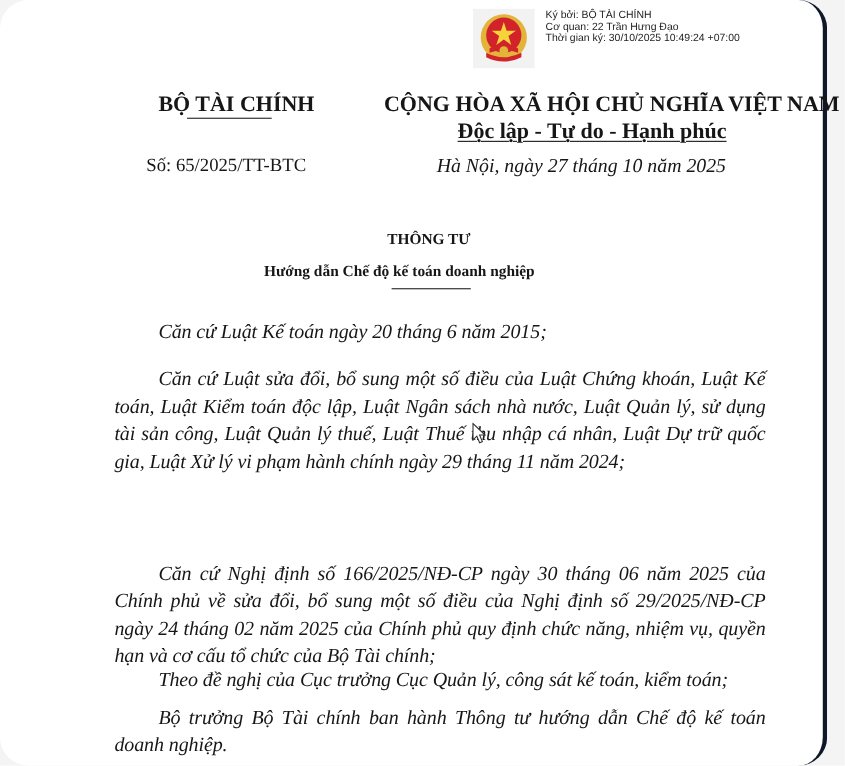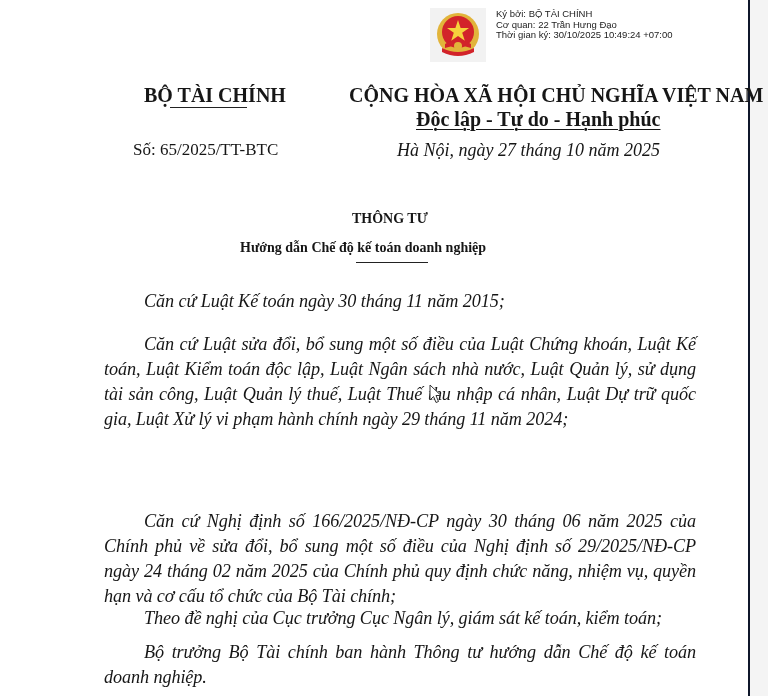--- a/index.html
+++ b/index.html
@@ -7,21 +7,22 @@
       width: 768px; height: 696px; overflow: hidden;
       background: #f4f4f4;
       font-family: "Liberation Serif", serif;
       color: #161616;
       position: relative;
     }
     .page {
       position: absolute; left: 0; top: 0;
       width: 748px; height: 696px;
       background: #ffffff;
-      border-right: 2px solid #0f172a;
+      border-right: 4px solid #0f172a;
+      border-radius: 26px;
     }
     
     .sig {
       position: absolute; left: 430px; top: 8px;
       display: flex; align-items: flex-start;
     }
     .emblem {
       width: 56px; height: 54px; background: #f2f2f2;
       display: flex; align-items: center; justify-content: center;
       margin-right: 10px;
@@ -77,24 +78,24 @@
   <div class="abs hdr-bold" style="left:349px; top:84px;">CỘNG HÒA XÃ HỘI CHỦ NGHĨA VIỆT NAM</div>
   <div class="abs hdr-bold" style="left:416px; top:108px;">
     <span class="u">Độc lập - Tự do - Hạnh phúc</span>
   </div>
   <div class="abs italic" style="left:397px; top:140px;">Hà Nội, ngày 27 tháng 10 năm 2025</div>
 
   <div class="abs title" style="left:352px; top:211px;">THÔNG TƯ</div>
   <div class="abs title" style="left:240px; top:240px;">Hướng dẫn Chế độ kế toán doanh nghiệp</div>
   <div class="abs" style="left:356px; top:262px; width:72px; height:1px; background:#222;"></div>
 
-  <div class="para" style="top:289px;">Căn cứ Luật Kế toán ngày 30 tháng 11 năm 2015;</div>
+  <div class="para" style="top:289px;">Căn cứ Luật Kế toán ngày 20 tháng 6 năm 2015;</div>
   <div class="para" style="top:332px;">Căn cứ Luật sửa đổi, bổ sung một số điều của Luật Chứng khoán, Luật Kế toán, Luật Kiểm toán độc lập, Luật Ngân sách nhà nước, Luật Quản lý, sử dụng tài sản công, Luật Quản lý thuế, Luật Thuế thu nhập cá nhân, Luật Dự trữ quốc gia, Luật Xử lý vi phạm hành chính ngày 29 tháng 11 năm 2024;</div>
   <div class="para" style="top:509px;">Căn cứ Nghị định số 166/2025/NĐ-CP ngày 30 tháng 06 năm 2025 của Chính phủ về sửa đổi, bổ sung một số điều của Nghị định số 29/2025/NĐ-CP ngày 24 tháng 02 năm 2025 của Chính phủ quy định chức năng, nhiệm vụ, quyền hạn và cơ cấu tổ chức của Bộ Tài chính;</div>
-  <div class="para" style="top:606px;">Theo đề nghị của Cục trưởng Cục Ngân lý, giám sát kế toán, kiểm toán;</div>
+  <div class="para" style="top:606px;">Theo đề nghị của Cục trưởng Cục Quản lý, công sát kế toán, kiểm toán;</div>
   <div class="para" style="top:640px;">Bộ trưởng Bộ Tài chính ban hành Thông tư hướng dẫn Chế độ kế toán doanh nghiệp.</div>
 
 </div>
 
 <div class="cursor">
   <svg width="14" height="20" viewBox="0 0 14 20">
     <path d="M1 1 L1 16 L4.5 12.5 L7 18.5 L9.5 17.5 L7 11.5 L12 11.5 Z" fill="#ffffff" stroke="#333" stroke-width="1"></path>
   </svg>
 </div>
 

